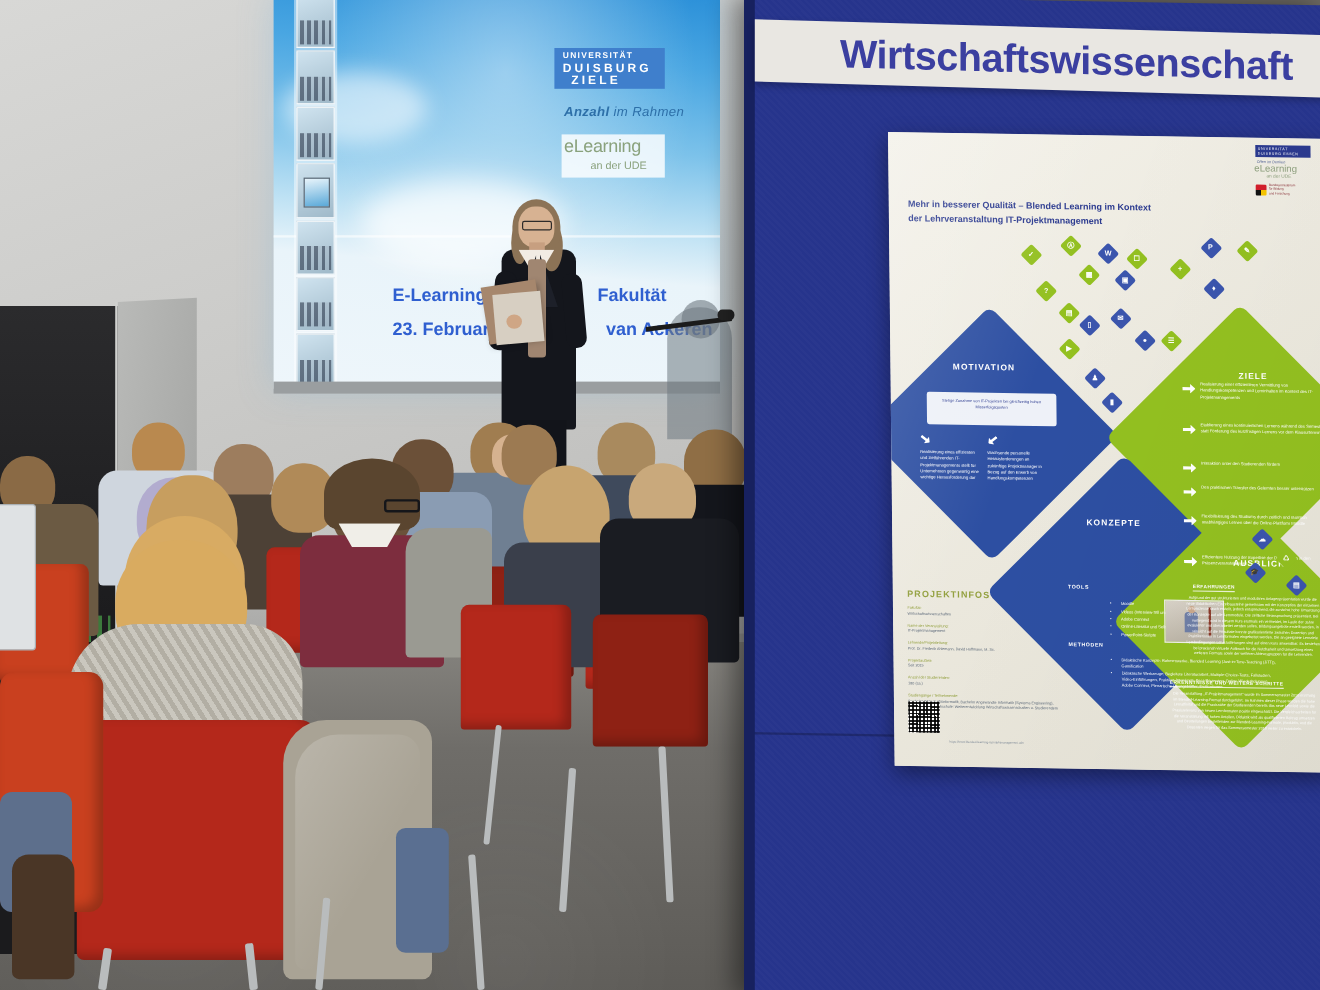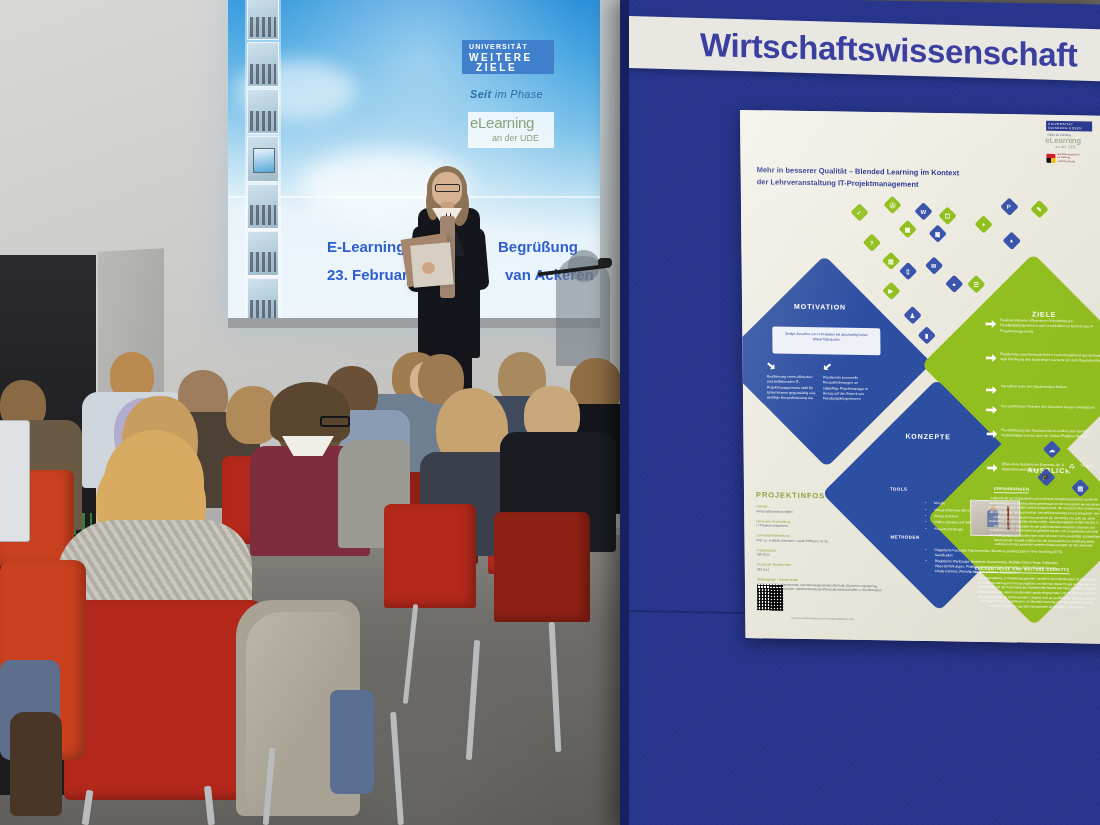--- a/index.html
+++ b/index.html
@@ -263,32 +263,32 @@
     <div class="film-cell"></div>
     <div class="film-cell"></div>
     <div class="film-cell laptop"></div>
     <div class="film-cell"></div>
     <div class="film-cell"></div>
     <div class="film-cell"></div>
   </div>
 
   <div class="abs" id="ude-block"></div>
   <div class="abs" id="ude-l1">UNIVERSITÄT</div>
-  <div class="abs" id="ude-l2">WEITERE</div>
+  <div class="abs" id="ude-l2">DUISBURG</div>
   <div class="abs" id="ude-l3">ZIELE</div>
   <div class="abs" id="ude-claim">
-    <b>Seit</b>
-    <span>im Phase</span>
+    <b>Anzahl</b>
+    <span>im Rahmen</span>
   </div>
   <div class="abs" id="elearn-box"></div>
   <div class="abs" id="elearn-t">eLearning</div>
   <div class="abs" id="elearn-s">an der UDE</div>
 
   <div class="abs slide-text" id="slide-line1">E-Learning-N</div>
-  <div class="abs slide-text" id="slide-line1b">Begrüßung</div>
+  <div class="abs slide-text" id="slide-line1b">Fakultät</div>
   <div class="abs slide-text" id="slide-line2">23. Februar 2</div>
   <div class="abs slide-text" id="slide-line2b">van Ackeren</div>
   <div class="abs" id="screen-bottom-bar"></div>
 
   <div class="abs" id="shadow-person"></div>
   <div class="abs" id="shadow-head"></div>
   <div class="abs" id="mic-arm"></div>
   <div class="abs" id="mic-head"></div>
 
   <div class="abs" id="spk-body"></div>

